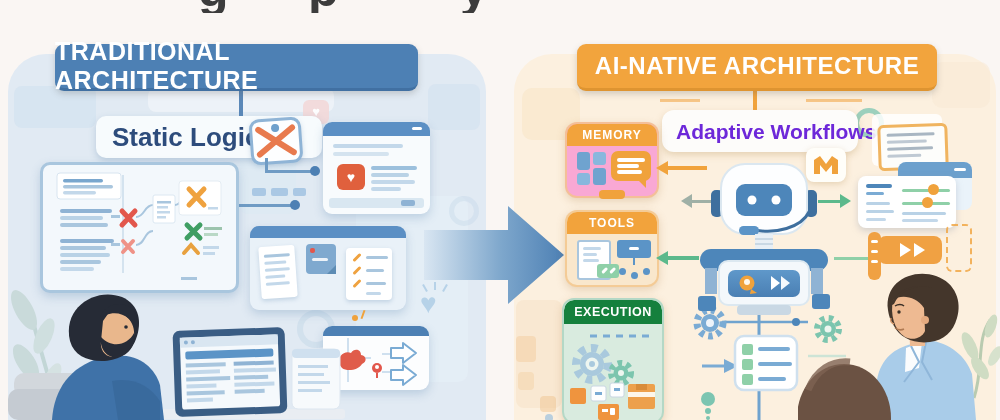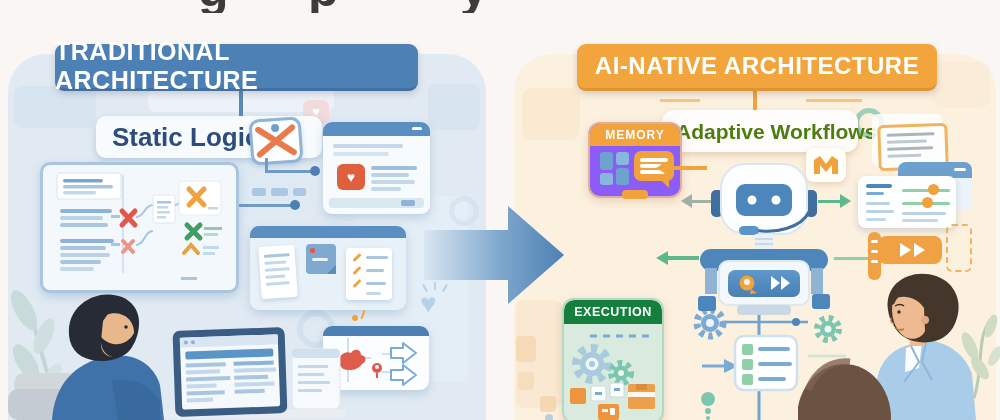--- a/index.html
+++ b/index.html
@@ -188,47 +188,67 @@
     <div class="abs" style="left:4px;top:0;width:2px;height:8px;background:#b6d2e8;transform:rotate(-30deg);"></div>
     <div class="abs" style="left:24px;top:0;width:2px;height:8px;background:#b6d2e8;transform:rotate(30deg);"></div>
     <div class="abs" style="left:0;top:4px;font-size:28px;">♥</div>
   </div>
 
   <div class="abs" style="left:753px;top:88px;width:4px;height:24px;background:#f1a33c;"></div>
   <div class="abs" style="left:660px;top:99px;width:40px;height:3px;background:#f1a33c;opacity:.55;"></div>
   <div class="abs" style="left:806px;top:99px;width:56px;height:3px;background:#f1a33c;opacity:.55;"></div>
 
   <div class="abs" style="left:662px;top:110px;width:196px;height:42px;background:#fdfcfa;border-radius:12px;box-shadow:0 3px 7px rgba(180,140,80,.3);"></div>
-  <div class="caption" style="left:676px;top:120px;font-size:21px;color:#4d7c0f;">Adaptive Workflows</div>
+  <div class="caption" style="left:676px;top:120px;font-size:21px;color:#6d28d9;">Adaptive Workflows</div>
 
   <div class="abs" style="left:692px;top:200px;width:24px;height:3px;background:#9fb0a6;"></div>
   <div class="tri" style="left:681px;top:194px;border-right:11px solid #9fb0a6;border-top:7px solid transparent;border-bottom:7px solid transparent;"></div>
   <div class="abs" style="left:818px;top:200px;width:22px;height:3px;background:#5cb98c;"></div>
   <div class="tri" style="left:840px;top:194px;border-left:11px solid #5cb98c;border-top:7px solid transparent;border-bottom:7px solid transparent;"></div>
 
-  <div class="card" style="left:588px;top:122px;width:90px;height:72px;background:#8b5cf6;border:2px solid rgba(243,196,136,.8);overflow:visible;">
+  <div class="card" style="left:565px;top:122px;width:90px;height:72px;background:#f9a8d4;border:2px solid rgba(243,196,136,.8);overflow:visible;">
     <div class="card-header" style="background:#f2a33c;">MEMORY</div>
     <div class="abs" style="left:10px;top:28px;width:30px;height:34px;">
       <div class="abs" style="left:0;top:0;width:13px;height:18px;background:#6fa3cf;border-radius:3px;"></div>
       <div class="abs" style="left:16px;top:0;width:13px;height:13px;background:#88b7dd;border-radius:3px;"></div>
       <div class="abs" style="left:0;top:21px;width:13px;height:12px;background:#88b7dd;border-radius:3px;"></div>
       <div class="abs" style="left:16px;top:16px;width:13px;height:17px;background:#6fa3cf;border-radius:3px;"></div>
     </div>
     <div class="abs" style="left:44px;top:27px;width:40px;height:30px;background:#f0a23c;border-radius:7px;">
       <div class="tl" style="left:6px;top:7px;width:28px;height:3.5px;background:#fff;"></div>
       <div class="tl" style="left:6px;top:13px;width:22px;height:3.5px;background:#fff;"></div>
       <div class="tl" style="left:6px;top:19px;width:25px;height:3.5px;background:#fff;"></div>
       <div class="tri" style="right:5px;bottom:-7px;border-left:9px solid transparent;border-top:9px solid #f0a23c;"></div>
     </div>
     <div class="abs" style="left:32px;top:66px;width:26px;height:9px;background:#f0a23c;border-radius:4px;"></div>
   </div>
 
   <div class="abs" style="left:667px;top:166px;width:40px;height:4px;background:#f1a33c;"></div>
   <div class="tri" style="left:656px;top:161px;border-right:12px solid #f1a33c;border-top:7px solid transparent;border-bottom:7px solid transparent;"></div>
 
+  <div class="card" style="left:565px;top:210px;width:90px;height:73px;background:#f9e7cc;border:2px solid rgba(243,196,136,.8);overflow:visible;">
+    <div class="card-header" style="background:#f2a33c;">TOOLS</div>
+    <div class="abs" style="left:10px;top:28px;width:30px;height:36px;background:#fff;border:2px solid #a9c6de;border-radius:3px;">
+      <div class="tl" style="left:4px;top:5px;width:18px;height:3px;background:#c3d8ea;"></div>
+      <div class="tl" style="left:4px;top:11px;width:14px;height:3px;background:#c3d8ea;"></div>
+      <div class="tl" style="left:4px;top:17px;width:16px;height:3px;background:#c3d8ea;"></div>
+    </div>
+    <div class="abs" style="left:30px;top:52px;width:22px;height:14px;background:#8fd0a8;border-radius:3px;">
+      <div class="tl" style="left:4px;top:5px;width:7px;height:2.5px;background:#fff;transform:rotate(-45deg);"></div>
+      <div class="tl" style="left:12px;top:5px;width:7px;height:2.5px;background:#fff;transform:rotate(-45deg);"></div>
+    </div>
+    <div class="abs" style="left:50px;top:28px;width:36px;height:40px;">
+      <div class="abs" style="left:0;top:0;width:34px;height:18px;background:#5b94c7;border-radius:3px;"></div>
+      <div class="tl" style="left:12px;top:7px;width:10px;height:3px;background:#fff;"></div>
+      <div class="abs" style="left:16px;top:18px;width:2px;height:7px;background:#5b94c7;"></div>
+      <div class="abs" style="left:2px;top:28px;width:7px;height:7px;background:#5b94c7;border-radius:50%;"></div>
+      <div class="abs" style="left:14px;top:32px;width:7px;height:7px;background:#5b94c7;border-radius:50%;"></div>
+      <div class="abs" style="left:26px;top:28px;width:7px;height:7px;background:#5b94c7;border-radius:50%;"></div>
+    </div>
+  </div>
 
   <div class="abs" style="left:667px;top:256px;width:32px;height:4px;background:#5cb98c;"></div>
   <div class="tri" style="left:656px;top:251px;border-right:12px solid #5cb98c;border-top:7px solid transparent;border-bottom:7px solid transparent;"></div>
 
   <div class="card" style="left:562px;top:298px;width:98px;height:122px;background:#d9ebdf;border:2px solid #b4d8c6;overflow:hidden;">
     <div class="card-header" style="background:#15803d;height:24px;line-height:25px;font-size:12.5px;letter-spacing:.5px;">EXECUTION</div>
     <svg width="94" height="94" viewBox="0 0 94 94" style="position:absolute;left:0;top:26px;">
       <line x1="26" y1="10" x2="86" y2="10" stroke="#7aabd4" stroke-width="3" stroke-dasharray="7 6"></line>
       <g>
         <circle cx="28" cy="38" r="16" fill="none" stroke="#a9c9dd" stroke-width="8" stroke-dasharray="6.5 5.8"></circle>

